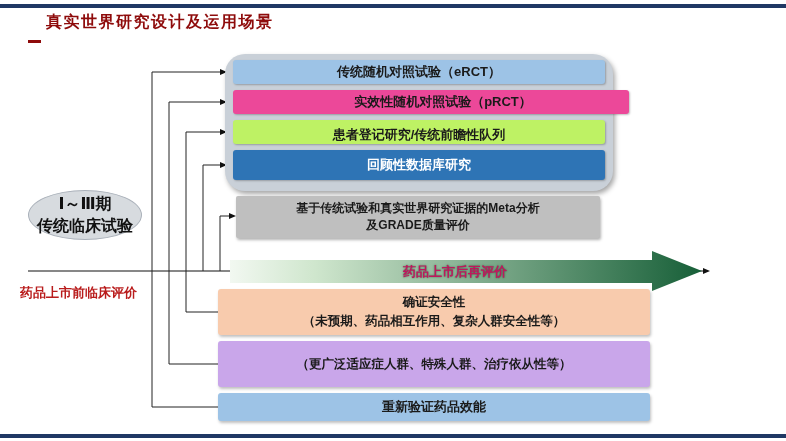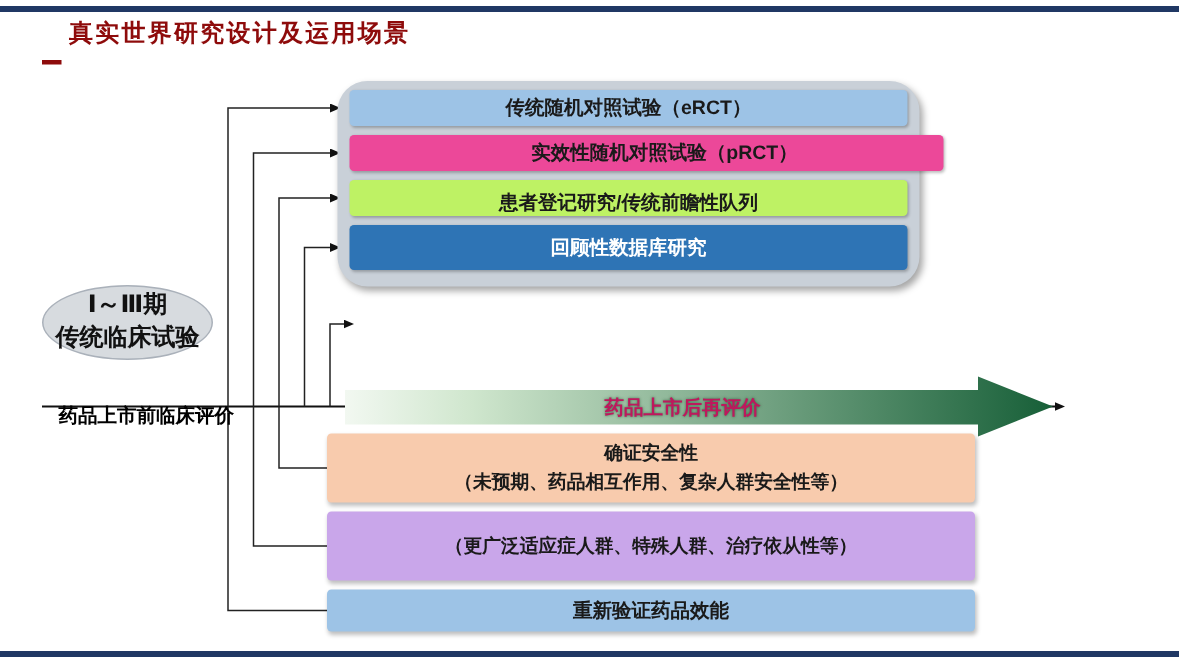--- a/index.html
+++ b/index.html
@@ -39,22 +39,22 @@
     box-shadow:1px 2px 3px rgba(0,0,0,.3);border-radius:2px;
   }
 
   .phase-ellipse{
     position:absolute;left:28px;top:190px;width:112px;height:48px;border-radius:50%;
     background:#d7dbdf;border:1px solid #aab1ba;
     display:flex;flex-direction:column;align-items:center;justify-content:center;
     font-size:16px;font-weight:600;color:#111;line-height:1.35;text-align:center;
   }
   .pre-label{
-    position:absolute;left:20px;top:268px;width:136px;text-align:right;
-    font-size:13px;font-weight:bold;color:#000000;white-space:nowrap;
+    position:absolute;left:20px;top:284px;width:136px;text-align:left;
+    font-size:13px;font-weight:bold;color:#b91c1c;white-space:nowrap;
   }
   .arrow-label{
     position:absolute;left:330px;top:263px;width:250px;text-align:center;
     font-size:13px;font-weight:bold;color:#be185d;text-shadow:0 0 2px rgba(0,60,20,.6);
   }
 
   .big-box{
     position:absolute;left:218px;width:432px;border-radius:3px;
     display:flex;flex-direction:column;align-items:center;justify-content:center;
     font-size:12.5px;font-weight:600;color:#1a1a1a;line-height:1.5;text-align:center;
@@ -123,20 +123,24 @@
       <span>实效性随机对照试验（pRCT）</span>
     </div>
     <div class="bar bar-registry">
       <span>患者登记研究/传统前瞻性队列</span>
     </div>
     <div class="bar bar-retro">
       <span>回顾性数据库研究</span>
     </div>
   </div>
 
+  <div class="meta-box">
+    <div>基于传统试验和真实世界研究证据的Meta分析</div>
+    <div>及GRADE质量评价</div>
+  </div>
 
   <div class="big-box box-safety">
     <div>确证安全性</div>
     <div>（未预期、药品相互作用、复杂人群安全性等）</div>
   </div>
   <div class="big-box box-effect">
     <div>（更广泛适应症人群、特殊人群、治疗依从性等）</div>
   </div>
   <div class="big-box box-revalidate">
     <div>重新验证药品效能</div>

